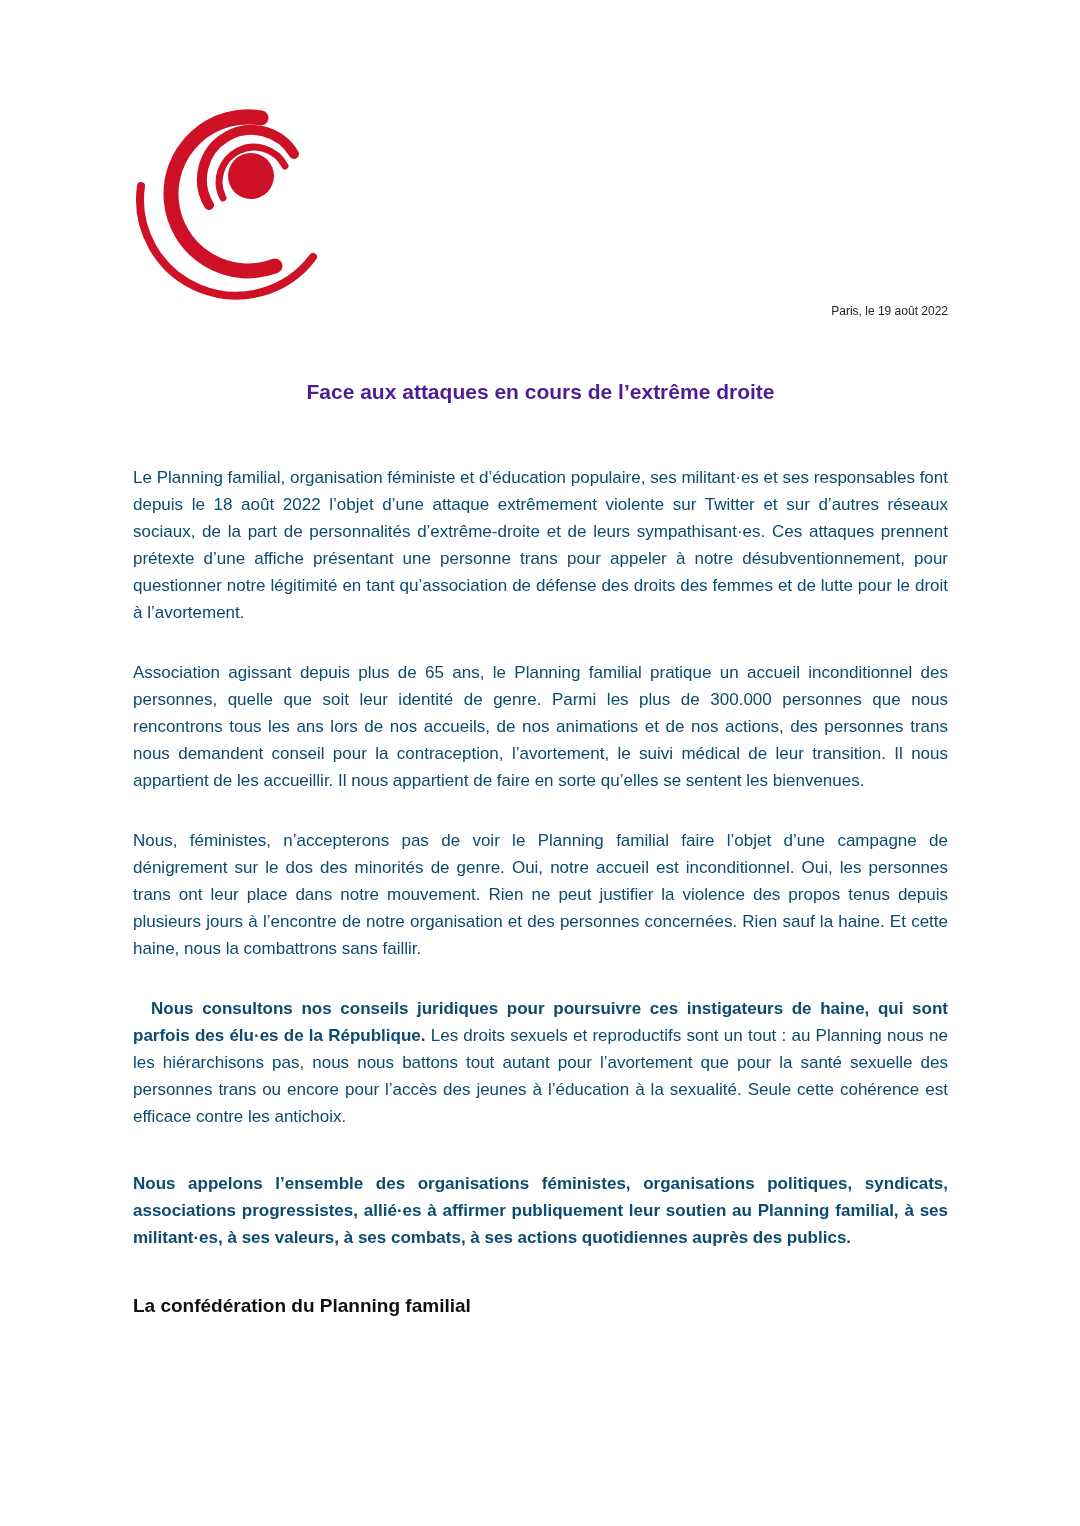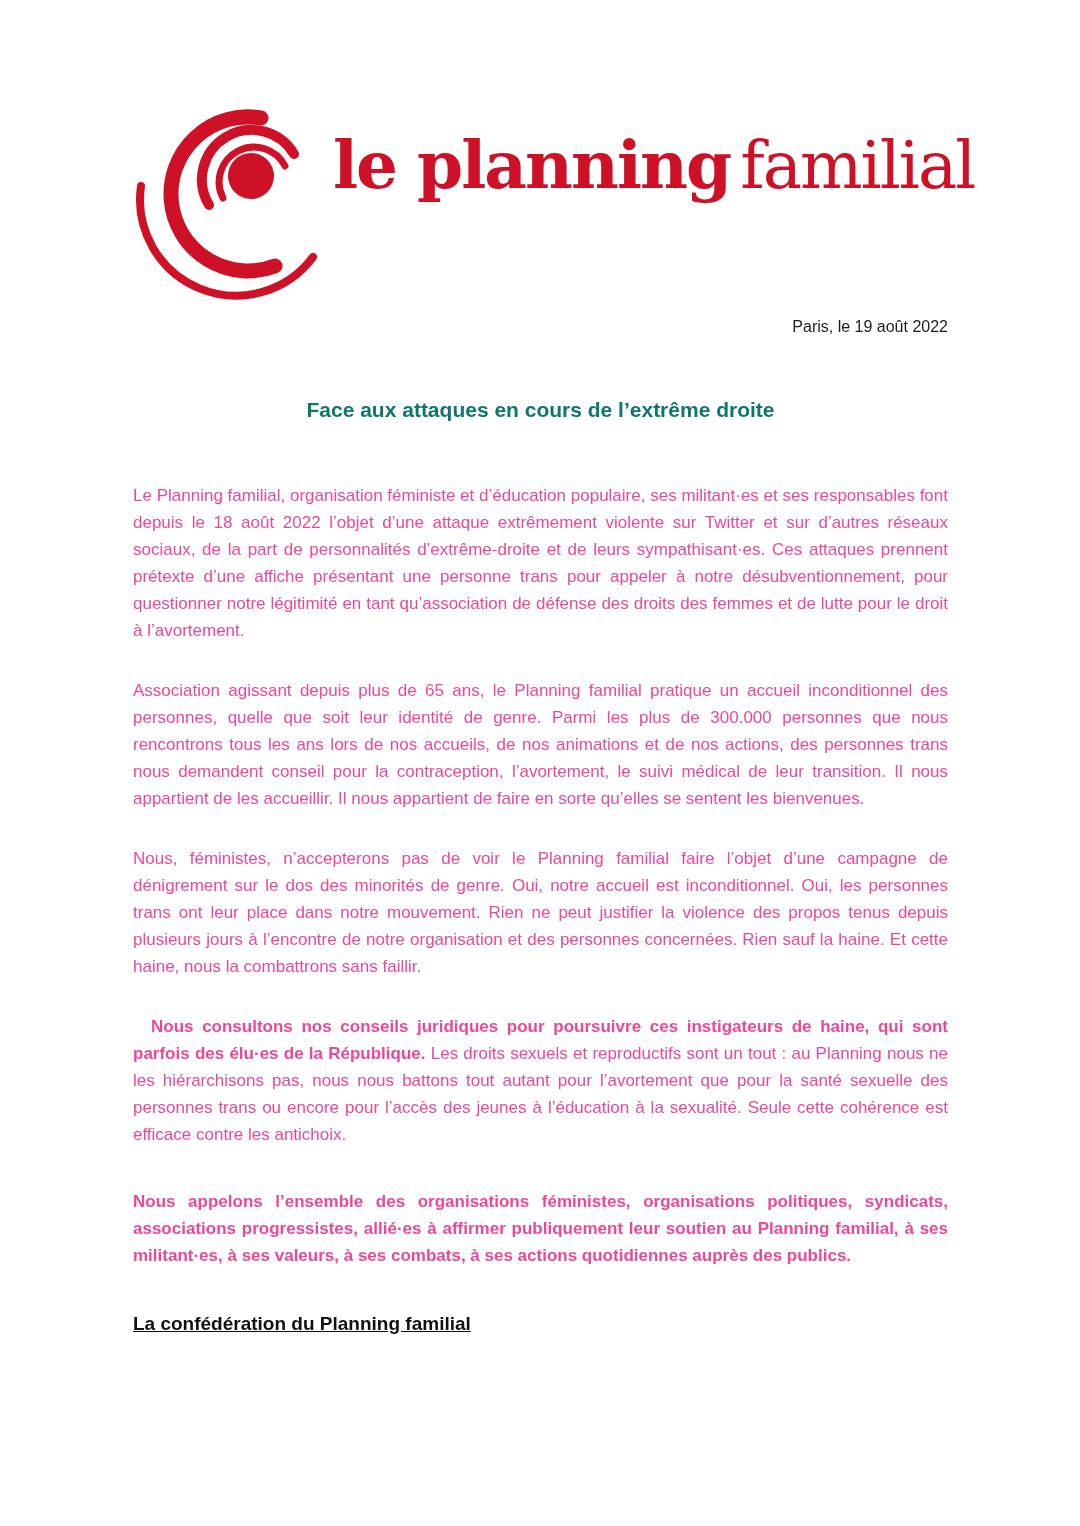--- a/index.html
+++ b/index.html
@@ -38,53 +38,52 @@
     font-family: "DejaVu Serif", "Liberation Serif", serif;
     font-size: 66px;
     line-height: 1;
     letter-spacing: -2px;
   }
   .wm-bold  { font-weight: 700; }
   .wm-light { font-weight: 400; margin-left: 10px; }
   
   .dateline {
     text-align: right;
-    font-size: 16px;
-    margin-top: 16px;
+    font-size: 12px;
+    margin-top: 2px;
     color: #1e1e1e;
   }
   
   .doc-title {
     margin: 58px 0 0 0;
     text-align: center;
     font-size: 21px;
     line-height: 32px;
     font-weight: 700;
-    color: #0f766e;
+    color: #4c1d95;
   }
   .doc-title span { display: block; }
   
   .body-text {
     margin-top: 56px;
   }
   .body-text p {
     margin: 0 0 33px 0;
     font-size: 17px;
     line-height: 27px;
     text-align: justify;
-    color: #ec4899;
+    color: #0c4a6e;
   }
   .body-text p.bold { font-weight: 700; margin-top: 40px; }
   .body-text strong { font-weight: 700; margin-left: 18px; }
   .signature {
     margin-top: 44px;
     font-size: 19px;
     font-weight: 700;
     color: #111111;
-    text-decoration: underline;
   }
 </style>
 </head>
 <body>
 
 <div class="page">
 
   <header class="logo-row">
     <svg class="logo-mark" viewBox="0 0 186 196" xmlns="http://www.w3.org/2000/svg" aria-hidden="true">
       <g fill="none" stroke="#ce1126" stroke-linecap="round">
@@ -93,23 +92,20 @@
 
         <path d="M 76 99 A 46 46 0 1 1 161 48" stroke-width="10"></path>
 
         <path d="M 128 12 A 77 77 0 1 0 142 160" stroke-width="15"></path>
 
         <path d="M 8 80 A 96 96 0 0 0 180 151" stroke-width="8"></path>
       </g>
 
       <circle cx="118" cy="70" r="23" fill="#ce1126"></circle>
     </svg>
-    <div class="wordmark">
-      <span class="wm-bold">le planning</span><span class="wm-light">familial</span>
-    </div>
   </header>
 
   <div class="dateline">Paris, le 19 août 2022</div>
 
   <h1 class="doc-title">
     <span>Face aux attaques en cours de l’extrême droite</span>
   </h1>
 
   <div class="body-text">
     <p>Le Planning familial, organisation féministe et d’éducation populaire, ses militant·es et ses responsables font depuis le 18 août 2022 l’objet d’une attaque extrêmement violente sur Twitter et sur d’autres réseaux sociaux, de la part de personnalités d’extrême-droite et de leurs sympathisant·es. Ces attaques prennent prétexte d’une affiche présentant une personne trans pour appeler à notre désubventionnement, pour questionner notre légitimité en tant qu’association de défense des droits des femmes et de lutte pour le droit à l’avortement.</p>

